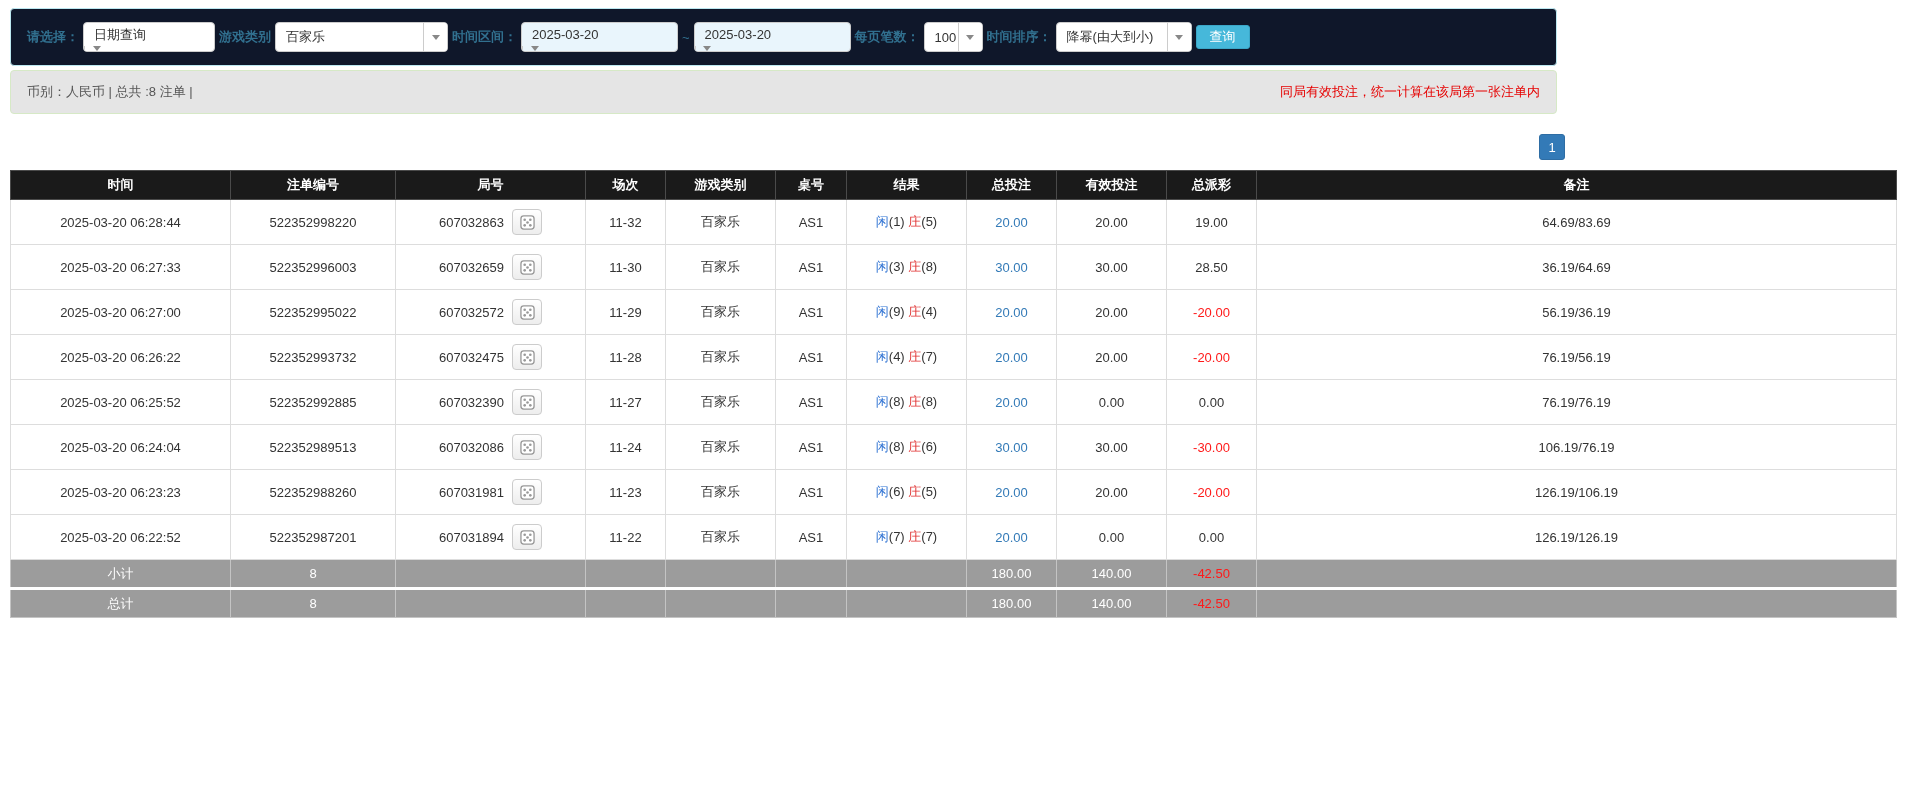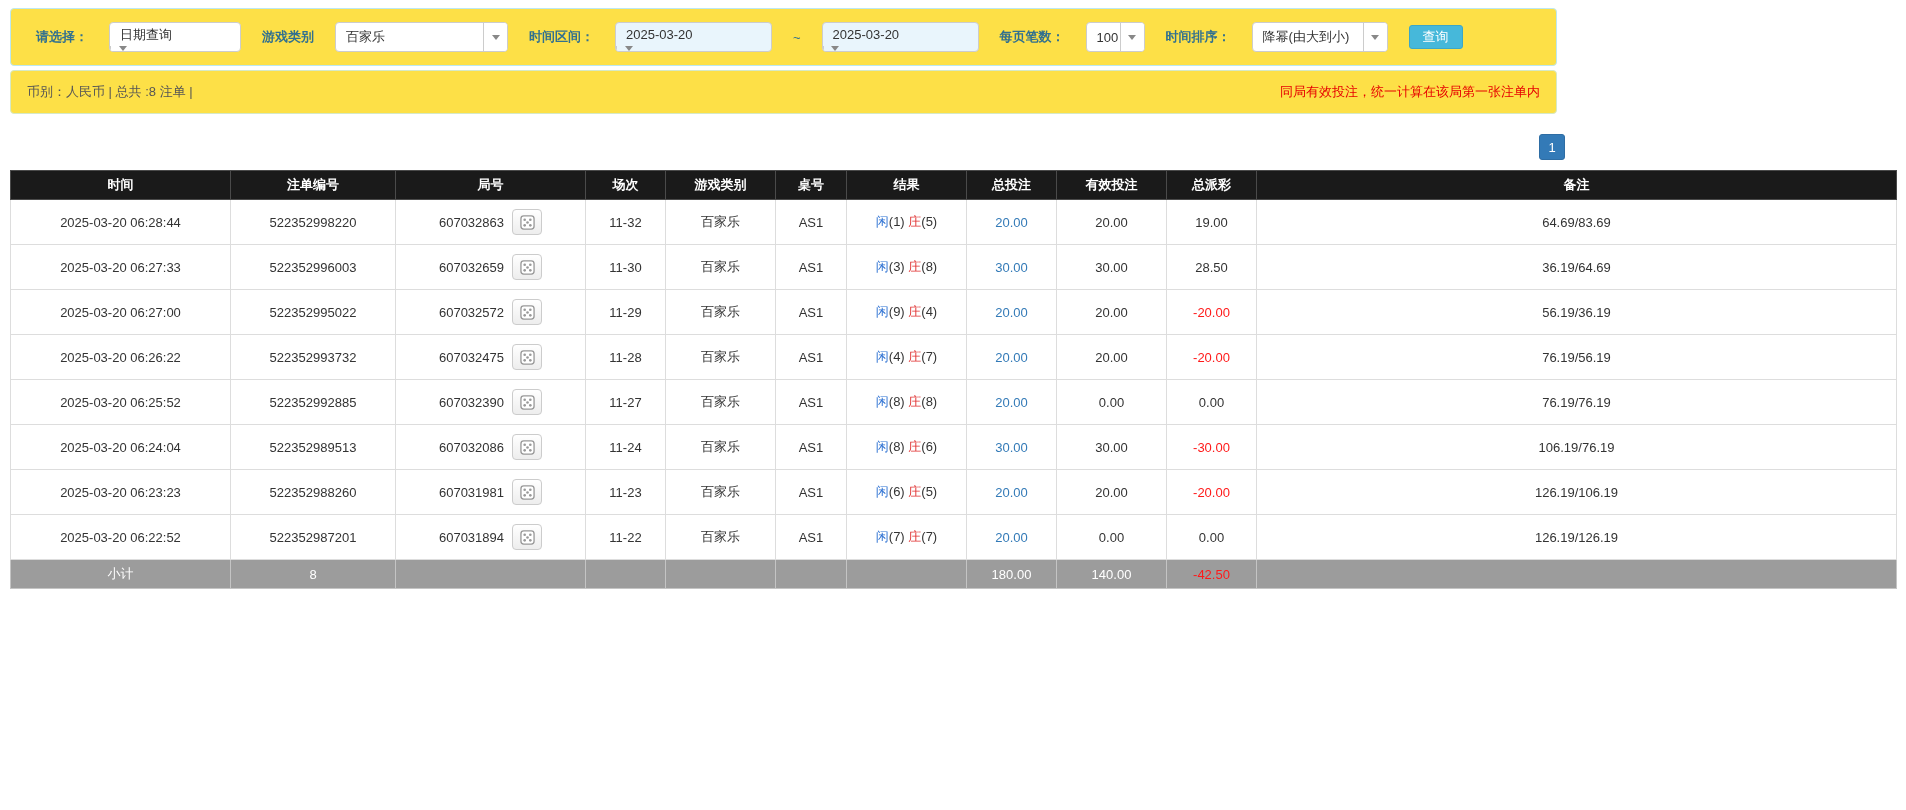--- a/index.html
+++ b/index.html
@@ -7,22 +7,22 @@
   body {
     width:1906px; height:810px;
     font-family:"Liberation Sans","DejaVu Sans",sans-serif;
     font-size:13px; color:#333;
   }
   .page { padding:8px 10px; }
   .page-title { font-size:20px; font-weight:400; color:#333; margin:0 0 14px 0; }
 
   
   .filter-bar {
-    width:1547px; background:#fde047; border:1px solid #bce8f1; border-radius:4px;
-    padding:13px 25px; display:flex; align-items:center; gap:21px; white-space:nowrap;
+    width:1547px; background:#0f172a; border:1px solid #bce8f1; border-radius:4px;
+    padding:13px 16px; display:flex; align-items:center; gap:4px; white-space:nowrap;
   }
   .f-label { color:#31708f; font-weight:bold; }
   .combo {
     display:inline-flex; align-items:stretch; height:30px; background:#fff;
     border:1px solid #ccc; border-radius:4px; overflow:hidden;
   }
   .combo .val { flex:1; display:flex; align-items:center; padding:0 10px; color:#333; overflow:hidden; }
   .combo .caret-btn {
     width:24px; border-left:1px solid #ccc; display:flex; align-items:center; justify-content:center;
     background:#fff; cursor:pointer;
@@ -30,21 +30,21 @@
   .combo.tint, .combo.tint .caret-btn { background:#e9f5fc;flex-direction:column; }
   .caret { width:0; height:0; border-left:4px solid transparent; border-right:4px solid transparent; border-top:5px solid #888; }
   .tilde { color:#31708f; }
   .btn-search {
     height:24px; padding:0 13px; background:#46b8da; border:1px solid #3ba7c8; border-radius:3px;
     color:#fff; font-size:13px; cursor:pointer; font-family:inherit;
   }
 
   
   .summary-bar {
-    width:1547px; margin-top:4px; background:#fde047; border:1px solid #d6e9c6; border-radius:4px;
+    width:1547px; margin-top:4px; background:#e5e5e5; border:1px solid #d6e9c6; border-radius:4px;
     padding:12px 16px; display:flex; justify-content:space-between; align-items:center;
   }
   .summary-left { color:#555; }
   .summary-right { color:#e60000; }
 
   
   .pagination-row { width:1555px; margin:20px 0 10px 0; display:flex; justify-content:flex-end; }
   .page-btn {
     min-width:26px; height:26px; background:#337ab7; border:1px solid #2e6da4; border-radius:3px;
     color:#fff; display:flex; align-items:center; justify-content:center; font-size:13px; cursor:pointer;
@@ -392,15 +392,28 @@
         <td></td>
           <td></td>
           <td></td>
         <td></td>
           <td></td>
         <td>180.00</td>
         <td>140.00</td>
         <td class="signed neg">-42.50</td>
         <td></td>
       </tr>
+      <tr class="total-row">
+        <td>总计</td>
+        <td>8</td>
+        <td></td>
+          <td></td>
+          <td></td>
+        <td></td>
+          <td></td>
+        <td>180.00</td>
+        <td>140.00</td>
+        <td class="signed neg">-42.50</td>
+        <td></td>
+      </tr>
     </tfoot>
   </table>
 </div>
 
 </body></html>

